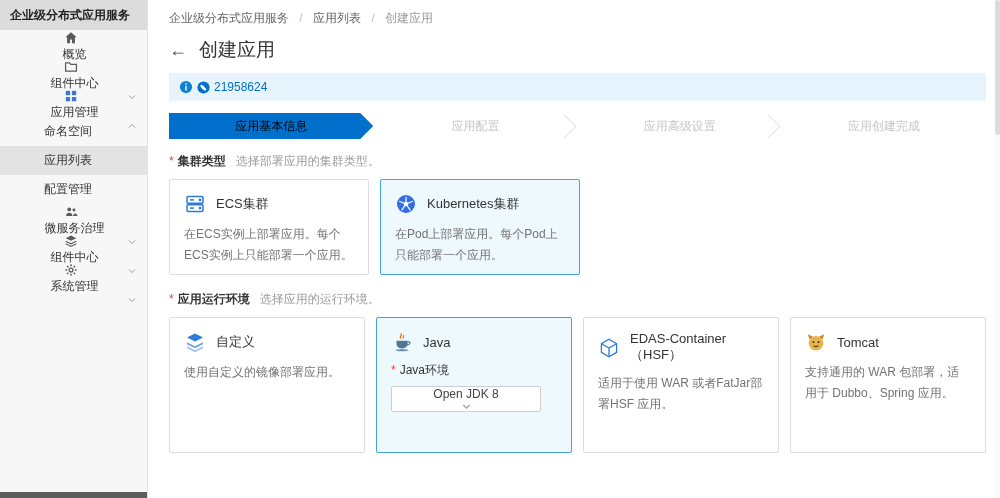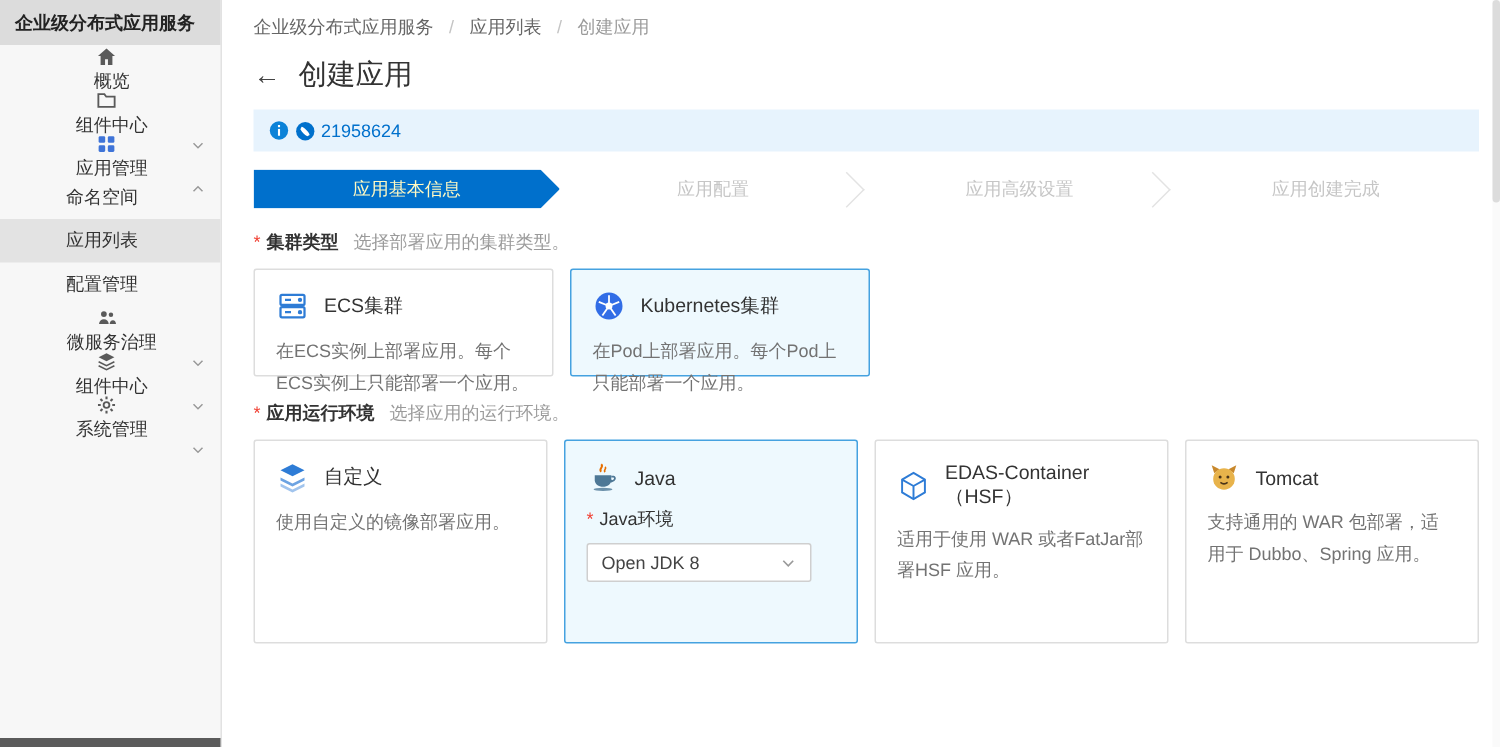--- a/index.html
+++ b/index.html
@@ -37,45 +37,45 @@
     align-items:center; padding:0 10px; color:#333; }
   .banner svg { flex:none; }
   .banner-text { margin-left:7px; }
   .banner-link { color:#0070cc; cursor:pointer; }
   .phone-wrap { display:inline-flex; align-items:center; margin-left:4px; vertical-align:-2px; }
   .banner-phone { color:#0070cc; margin-left:4px; cursor:pointer; }
   
   .steps { display:flex; margin-top:12px; height:26px; }
   .step { flex:1; position:relative; display:flex; align-items:center;
     justify-content:center; color:#c6c6c6; font-size:12px; }
-  .step.active { background:#0070cc; color:#fef9c3;
+  .step.active { background:#0070cc; color:#000000;
     clip-path: polygon(0 0, calc(100% - 13px) 0, 100% 50%, calc(100% - 13px) 100%, 0 100%); }
   .step.has-sep::after { content:""; position:absolute; right:5px; top:50%;
     width:16px; height:16px; margin-top:-8px;
     border-top:1px solid #e3e3e3; border-right:1px solid #e3e3e3;
     transform:rotate(45deg); }
   
   .section-label-row { margin-top:14px; display:flex; align-items:baseline; }
   .req { color:#f04134; margin-right:4px; }
   .sec-label { font-weight:bold; color:#333; }
   .sec-helper { color:#9b9b9b; margin-left:10px; }
   .cards { display:flex; gap:11px; margin-top:9px; }
-  .card { width:200px; height:72px; border:1px solid #ddd; border-radius:2px;
+  .card { width:200px; height:96px; border:1px solid #ddd; border-radius:2px;
     background:#fff; padding:13px 14px; cursor:pointer; }
   .card.selected { border-color:#45a2e0; background:#eef9fe; }
   .runtime .card { width:197px; height:136px; }
   .card-head { display:flex; align-items:center; gap:10px; }
   .card-title { font-size:13px; color:#333; }
   .card-desc { margin-top:9px; color:#737373; line-height:1.75; }
   .card-icon { width:22px; height:22px; display:flex; flex:none; }
   
   .field-label { margin-top:9px; color:#333; }
   .select { margin-top:7px; width:150px; height:26px; border:1px solid #cfcfcf;
     border-radius:2px; background:#fff; display:flex; align-items:center;
-    justify-content:space-between; padding:0 9px; color:#444; cursor:pointer; }
+    justify-content:space-between; padding:0 9px; color:#444; cursor:pointer;flex-direction:column; }
   .select-caret { color:#999; display:flex; }
   
   .scrollbar { position:absolute; right:0; top:0; width:5px; height:100%; background:#fafafa; }
   .scroll-thumb { position:absolute; top:0; right:0; width:5px; height:135px;
     background:#dcdcdc; border-radius:3px; cursor:pointer; }
 </style>
 </head>
 <body>
 
 <aside class="sidebar">

